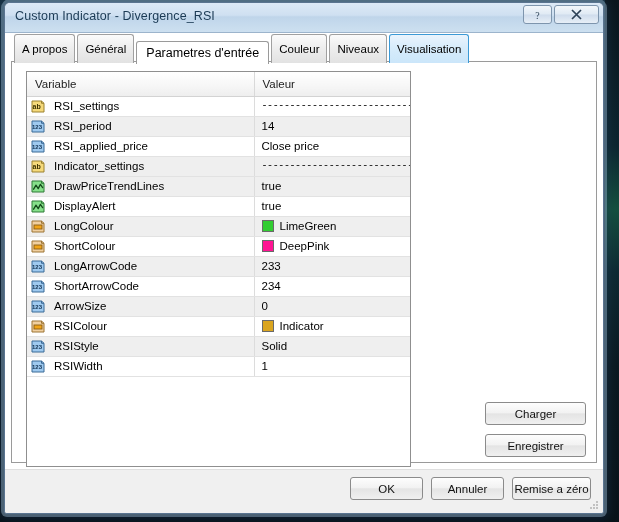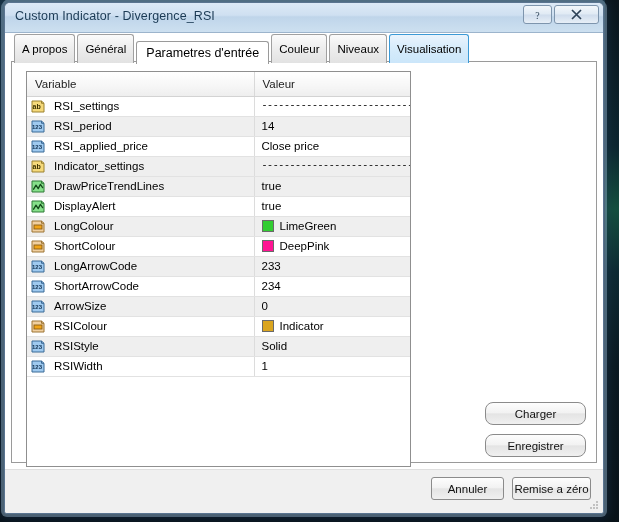--- a/index.html
+++ b/index.html
@@ -196,21 +196,21 @@
     border: 1px solid #8b8b8b;
     border-radius: 3px;
     background: linear-gradient(180deg,#fdfdfd 0%,#f2f2f2 46%,#e4e4e4 52%,#f0f0f0 100%);
     font-size: 11.5px;
     color: #111;
     font-family: "Liberation Sans", sans-serif;
     display: flex; align-items: center; justify-content: center;
     cursor: default;
     white-space: nowrap;
   }
-  .btn.side { width: 101px; height: 23px; border-radius: 8px; }
+  .btn.side { width: 101px; height: 23px; }
 
   
   .footer {
     flex: 0 0 auto;
     height: 44px;
     background: #f0f0f0;
     border-top: 1px solid #dfdfdf;
     position: relative;
   }
   .footer-buttons {
@@ -511,20 +511,21 @@
       <div class="side-buttons">
         <div class="btn side">Charger</div>
         <div class="btn side">Enregistrer</div>
       </div>
 
     </div>
   </div>
 
   <div class="footer">
     <div class="footer-buttons">
+      <div class="btn foot">OK</div>
       <div class="btn foot">Annuler</div>
       <div class="btn foot reset">Remise a zéro</div>
     </div>
     <svg class="grip" viewBox="0 0 12 12">
       <g fill="#8a8a8a">
         <rect x="8" y="8" width="2" height="2"></rect>
           <rect x="5" y="8" width="2" height="2"></rect>
         <rect x="8" y="5" width="2" height="2"></rect>
           <rect x="2" y="8" width="2" height="2"></rect>
         <rect x="5" y="5" width="2" height="2"></rect>

